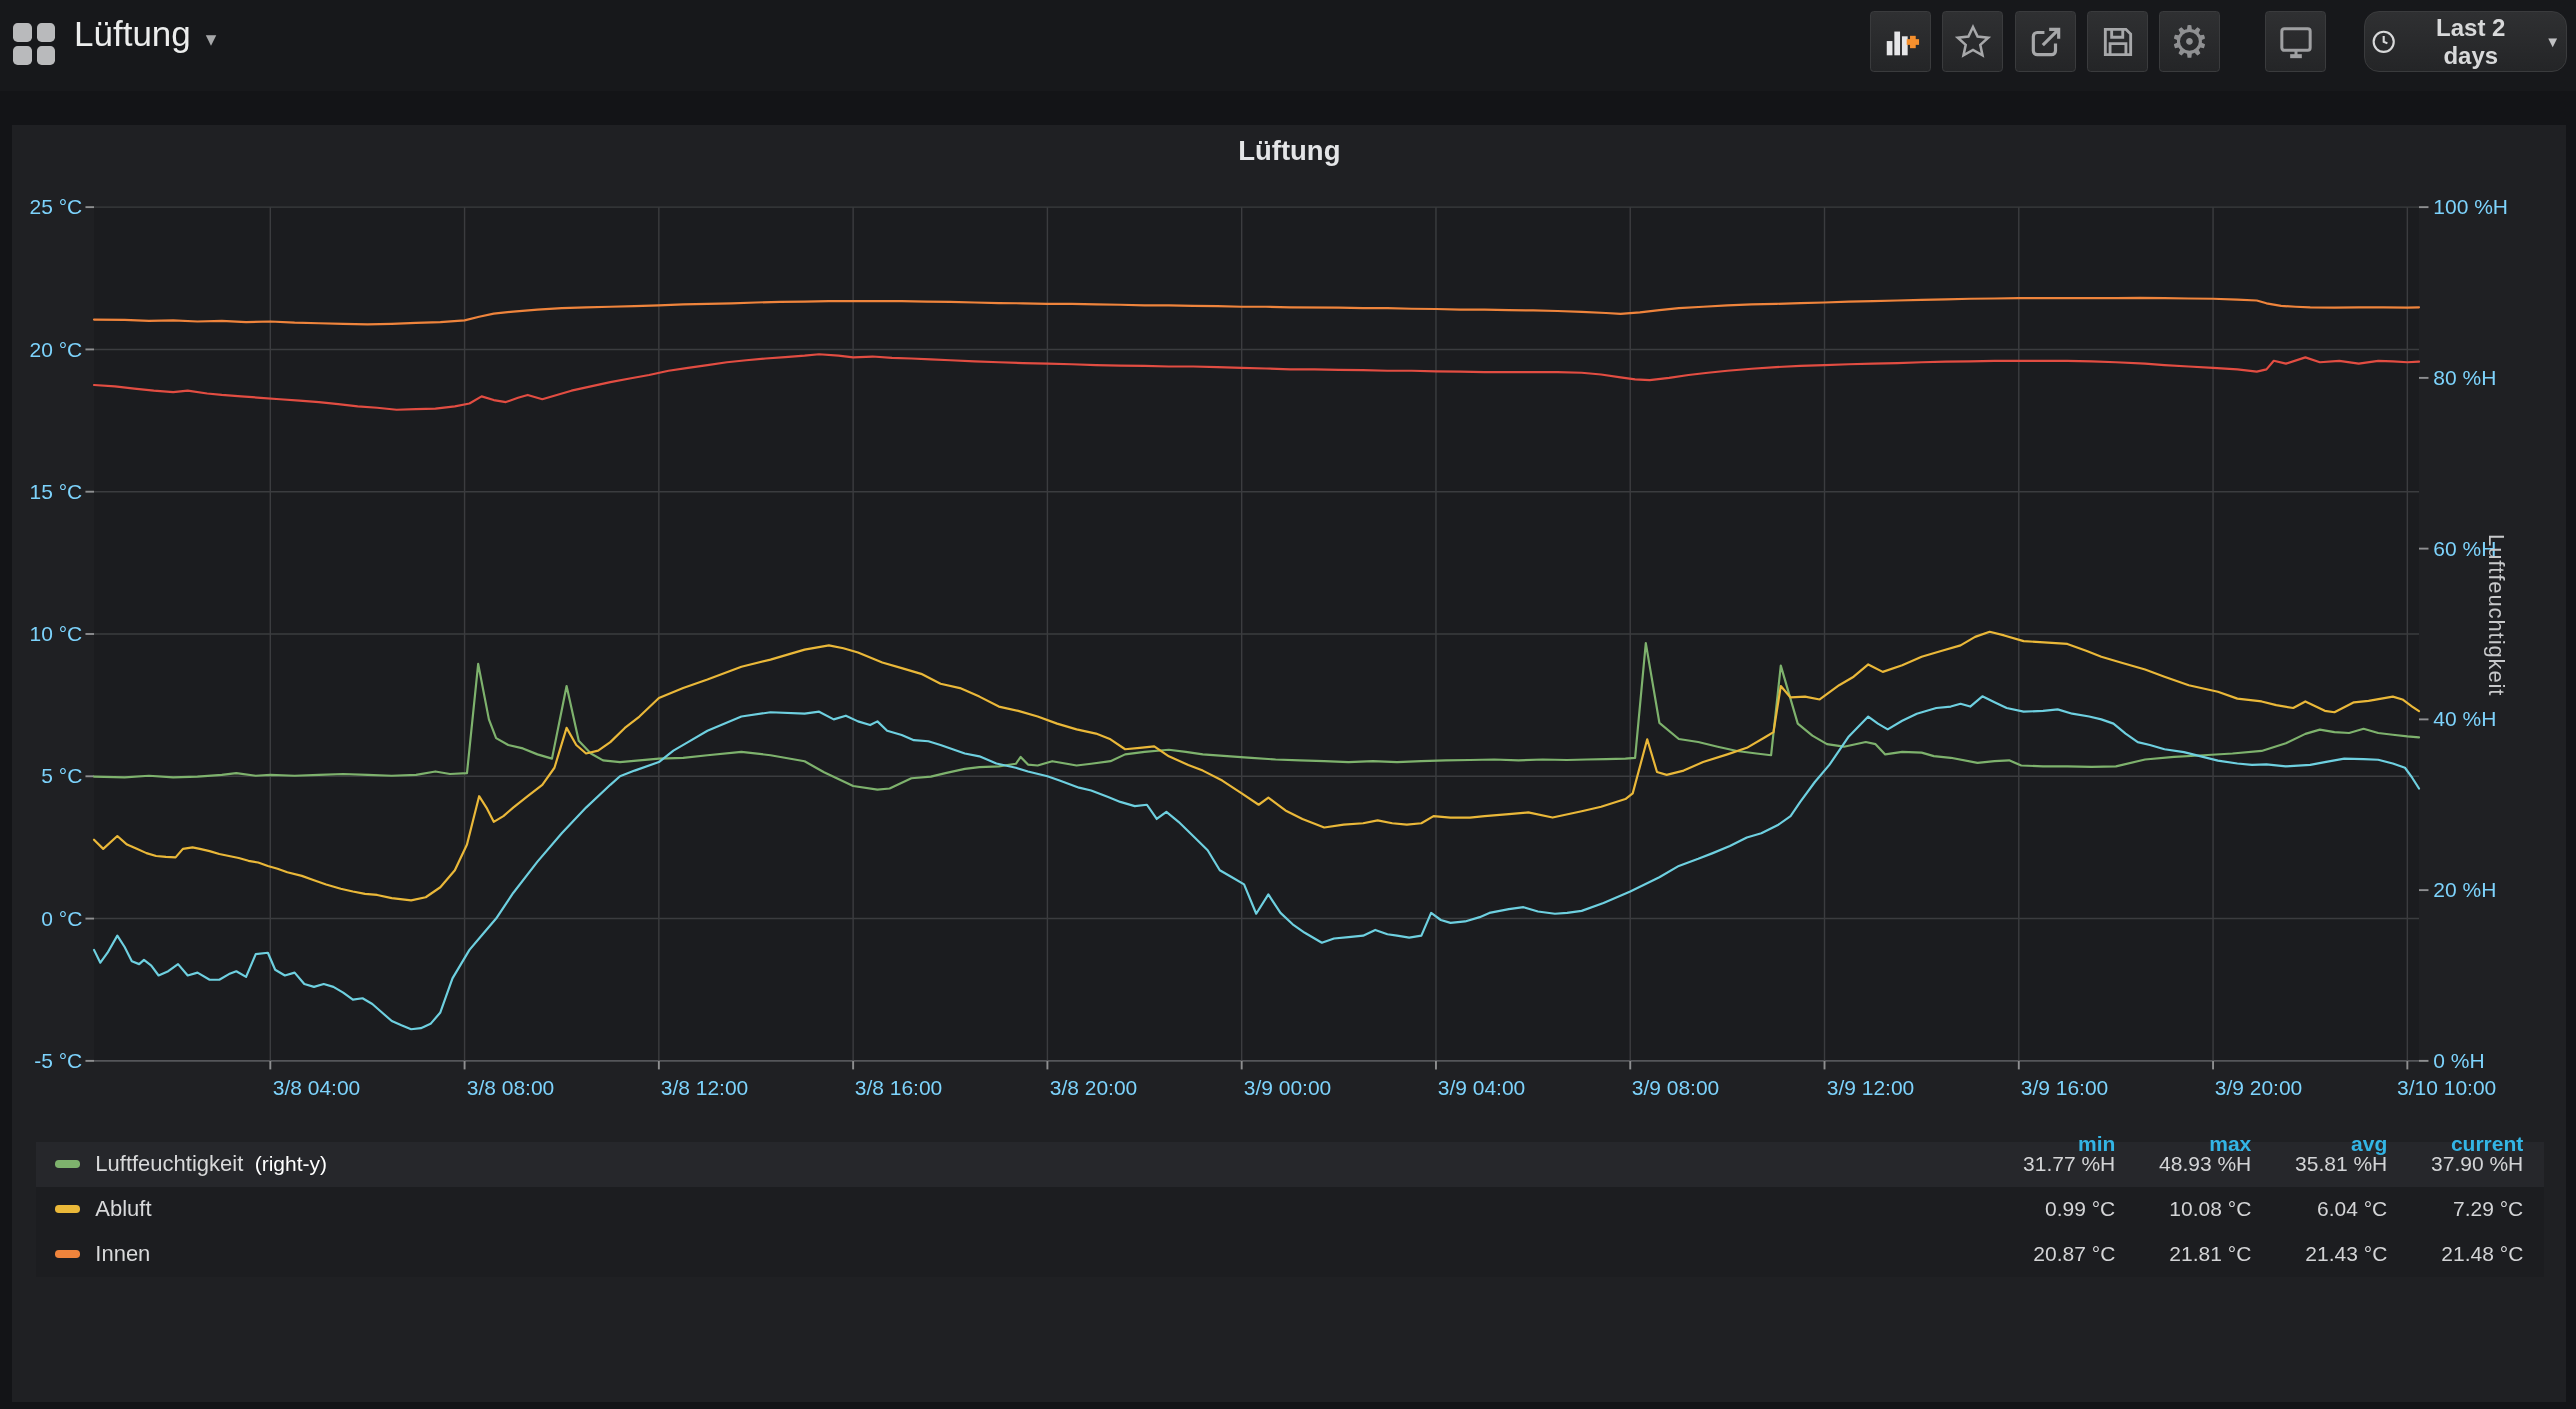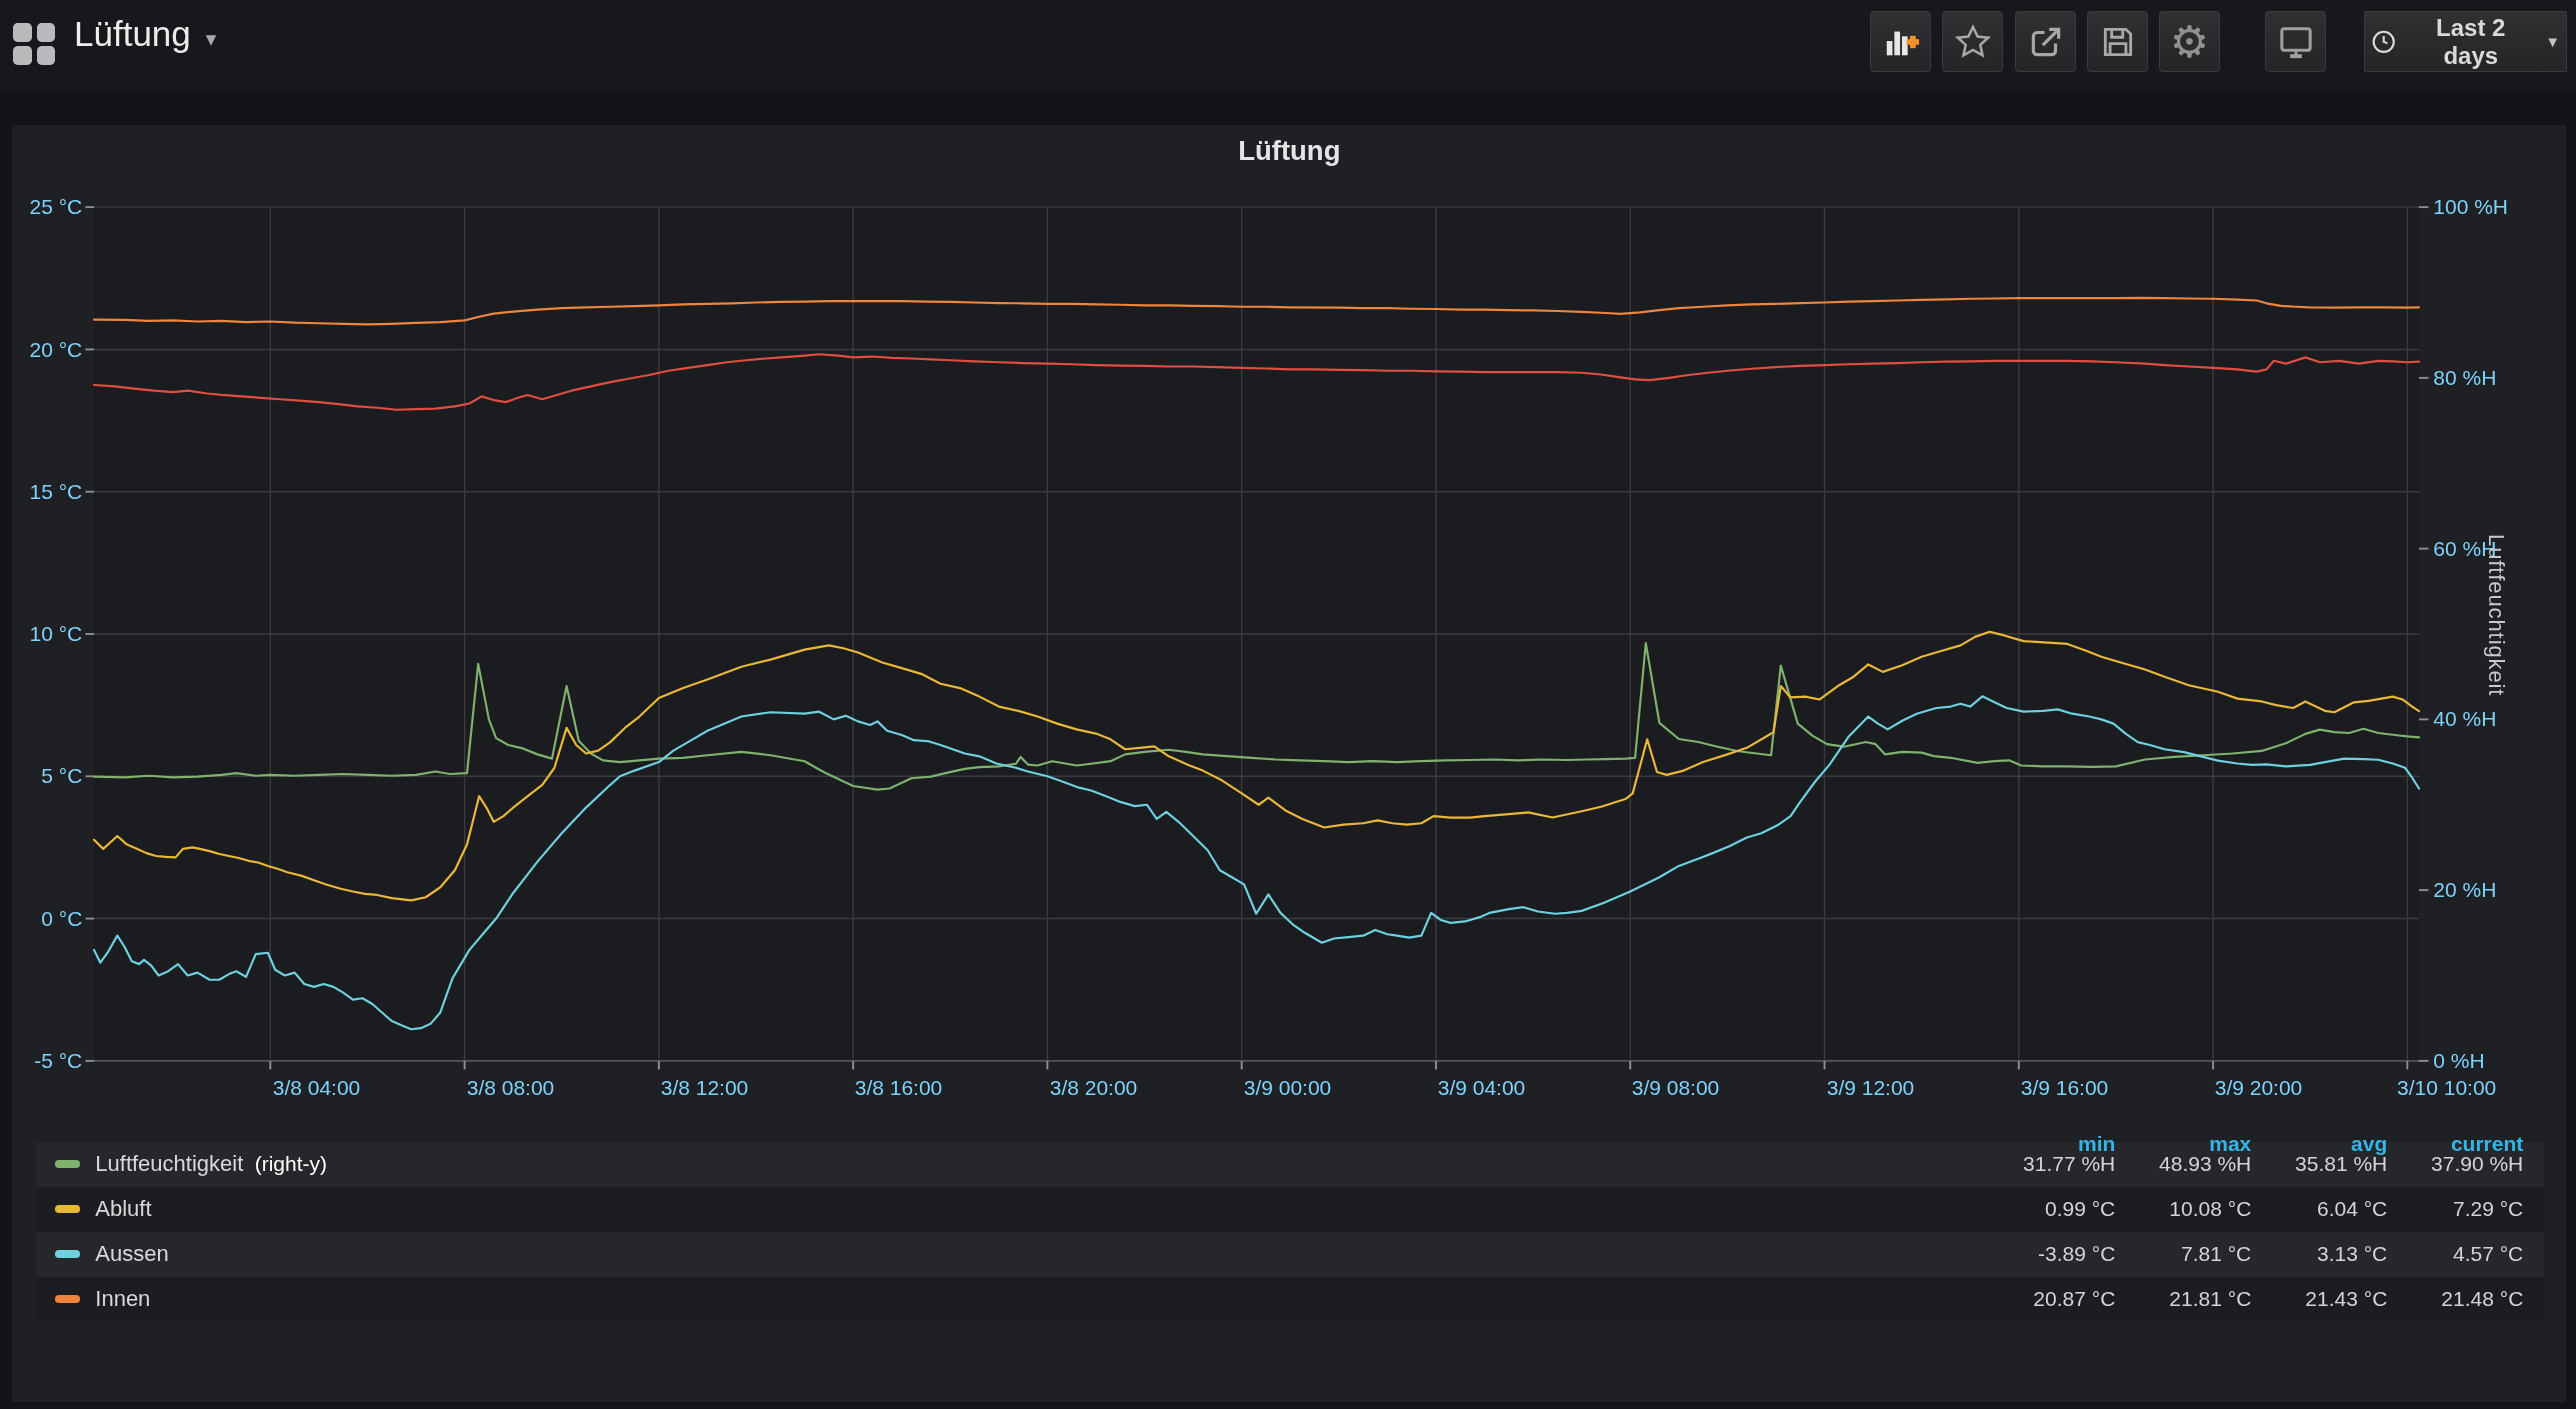--- a/index.html
+++ b/index.html
@@ -6,21 +6,21 @@
   body{width:2576px;height:1409px;background:#131417;font-family:"Liberation Sans",sans-serif;color:#d8d9da;position:relative;overflow:hidden;}
   
   .navbar{position:absolute;left:0;top:0;width:2576px;height:91px;background:#17181b;}
   .logo-btn{position:absolute;left:13.3px;top:23px;width:42px;height:42px;display:grid;grid-template-columns:1fr 1fr;grid-template-rows:1fr 1fr;gap:4.7px;background:none;border:none;padding:0;cursor:pointer;}
   .logo-btn div{background:#b9babc;border-radius:4.7px;}
   .nav-title-btn{position:absolute;left:68px;top:13.3px;background:none;border:none;color:#eceded;font-size:35px;font-family:inherit;display:flex;align-items:center;gap:15px;cursor:pointer;}
   .nav-caret{font-size:21px;color:#a7a8aa;padding-top:9.5px;}
   .tile{position:absolute;top:11.4px;width:61px;height:61px;background:linear-gradient(#2f3032,#242527);border:0.9px solid #3a3b3d;border-radius:3.8px;display:flex;align-items:center;justify-content:center;color:#a0a1a3;cursor:pointer;padding:0;}
   .tile svg{display:block;}
   .gear-glyph{font-size:44px;color:#8f9092;line-height:1;font-family:"DejaVu Sans",sans-serif;}
-  .time-btn{position:absolute;top:11.4px;left:2364px;width:203px;height:61px;background:linear-gradient(#2f3032,#242527);border:0.9px solid #3a3b3d;border-radius:1px;display:flex;align-items:center;justify-content:center;gap:9.5px;color:#d8d9da;font-size:24px;font-weight:700;font-family:inherit;cursor:pointer;}
+  .time-btn{position:absolute;top:11.4px;left:2364px;width:203px;height:61px;background:linear-gradient(#2f3032,#242527);border:0.9px solid #3a3b3d;border-radius:15px;display:flex;align-items:center;justify-content:center;gap:9.5px;color:#d8d9da;font-size:24px;font-weight:700;font-family:inherit;cursor:pointer;}
   .time-caret{font-size:15px;color:#c0c1c3;}
   
   .panel{position:absolute;left:12.3px;top:125px;width:2554px;height:1277px;background:#1f2023;}
   .panel-title{position:absolute;top:9.5px;left:0;width:100%;text-align:center;font-size:27.5px;font-weight:700;color:#e4e5e7;}
   .plot-bg{position:absolute;left:82px;top:82px;width:2325px;height:854px;background:#1b1c1f;}
   #plot-svg{position:absolute;left:82px;top:82px;overflow:visible;}
   .axis-label{position:absolute;font-size:21px;color:#7dd3fc;line-height:25px;white-space:nowrap;}
   .y-left{width:70px;text-align:right;}
   .y-right{text-align:left;}
   .x-label{width:180px;text-align:right;}
@@ -126,30 +126,20 @@
         </div>
         <div class="legend-row even">
           <div class="legend-name-cell">
             <span class="swatch" style="background: rgb(234, 184, 57);"></span>
             <span>Abluft</span>
           </div>
           <div class="legend-val">0.99 °C</div>
           <div class="legend-val">10.08 °C</div>
           <div class="legend-val">6.04 °C</div>
           <div class="legend-val">7.29 °C</div>
-        </div>
-        <div class="legend-row odd">
-          <div class="legend-name-cell">
-            <span class="swatch" style="background: rgb(110, 208, 224);"></span>
-            <span>Aussen</span>
-          </div>
-          <div class="legend-val">-3.89 °C</div>
-          <div class="legend-val">7.81 °C</div>
-          <div class="legend-val">3.13 °C</div>
-          <div class="legend-val">4.57 °C</div>
         </div>
         <div class="legend-row even">
           <div class="legend-name-cell">
             <span class="swatch" style="background: rgb(239, 132, 60);"></span>
             <span>Innen</span>
           </div>
           <div class="legend-val">20.87 °C</div>
           <div class="legend-val">21.81 °C</div>
           <div class="legend-val">21.43 °C</div>
           <div class="legend-val">21.48 °C</div>

